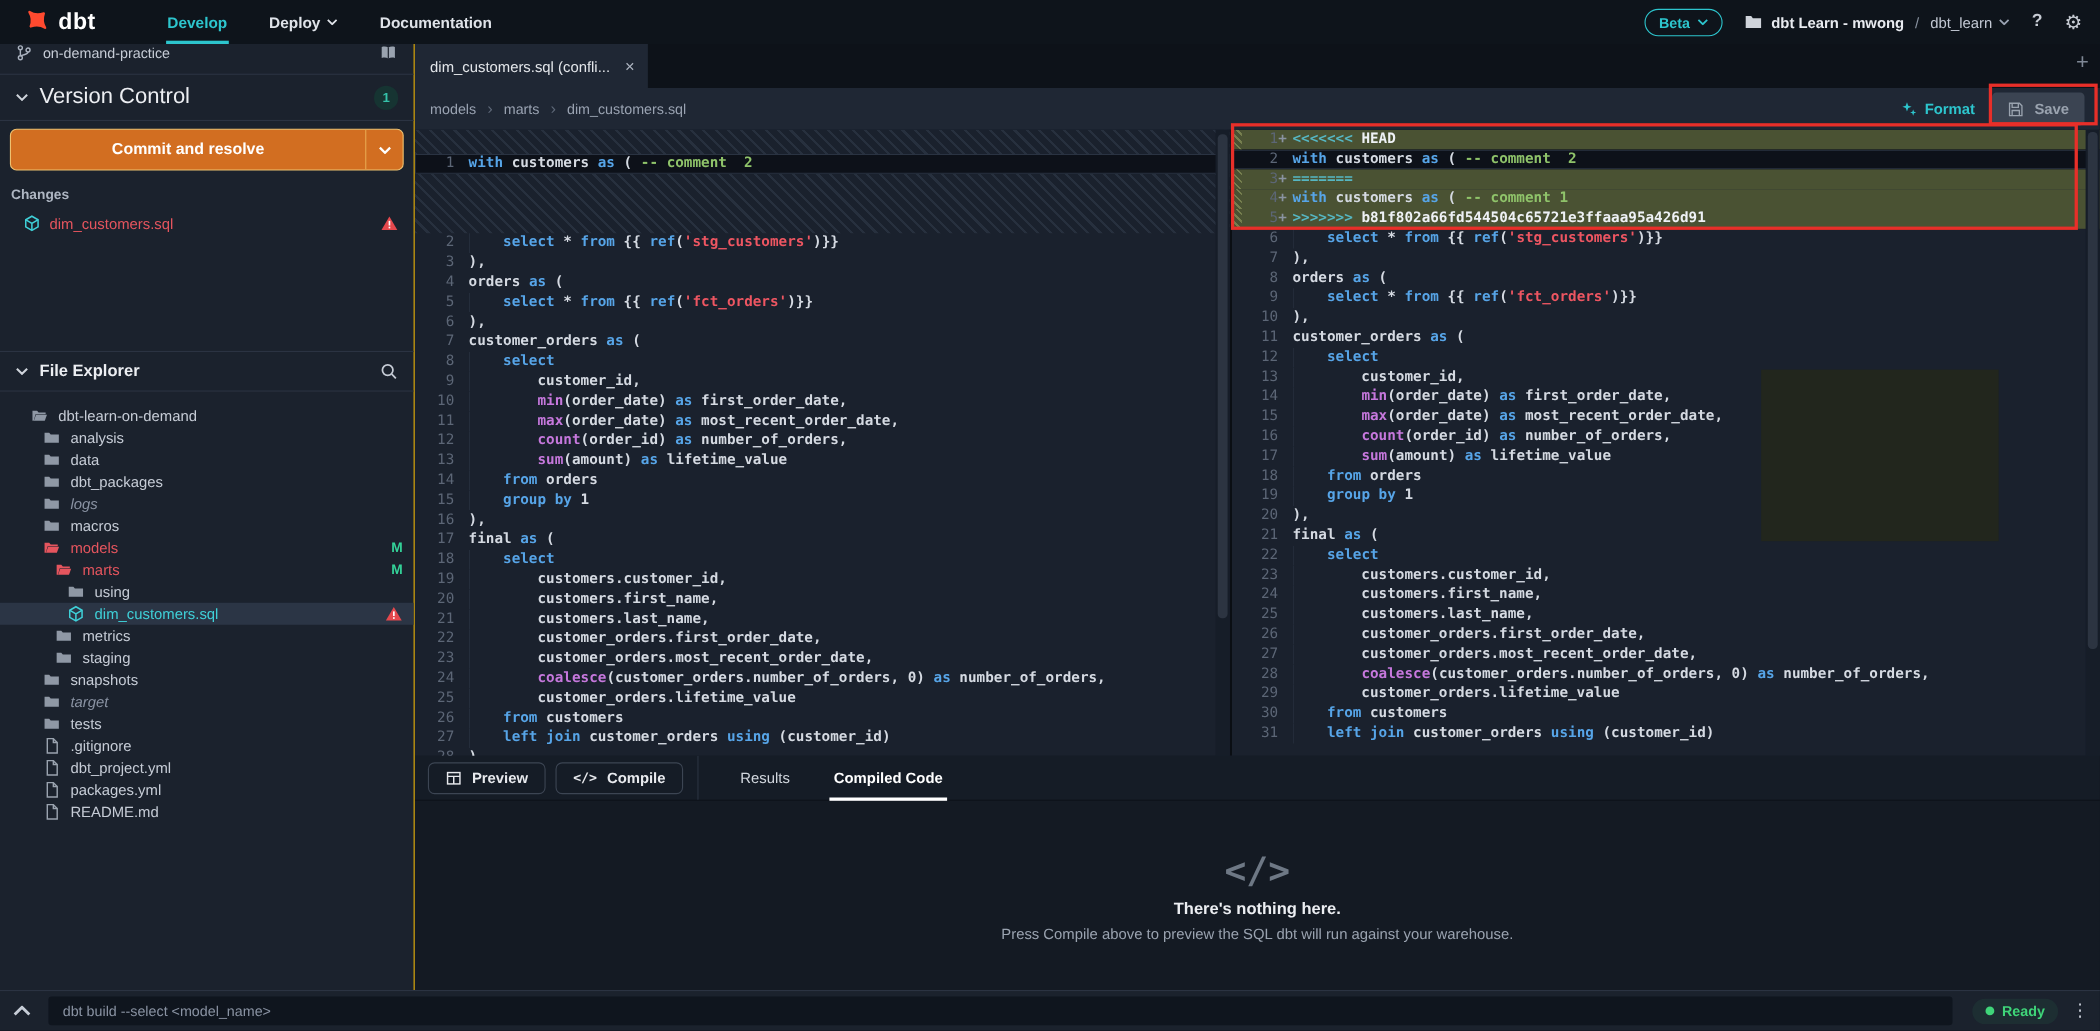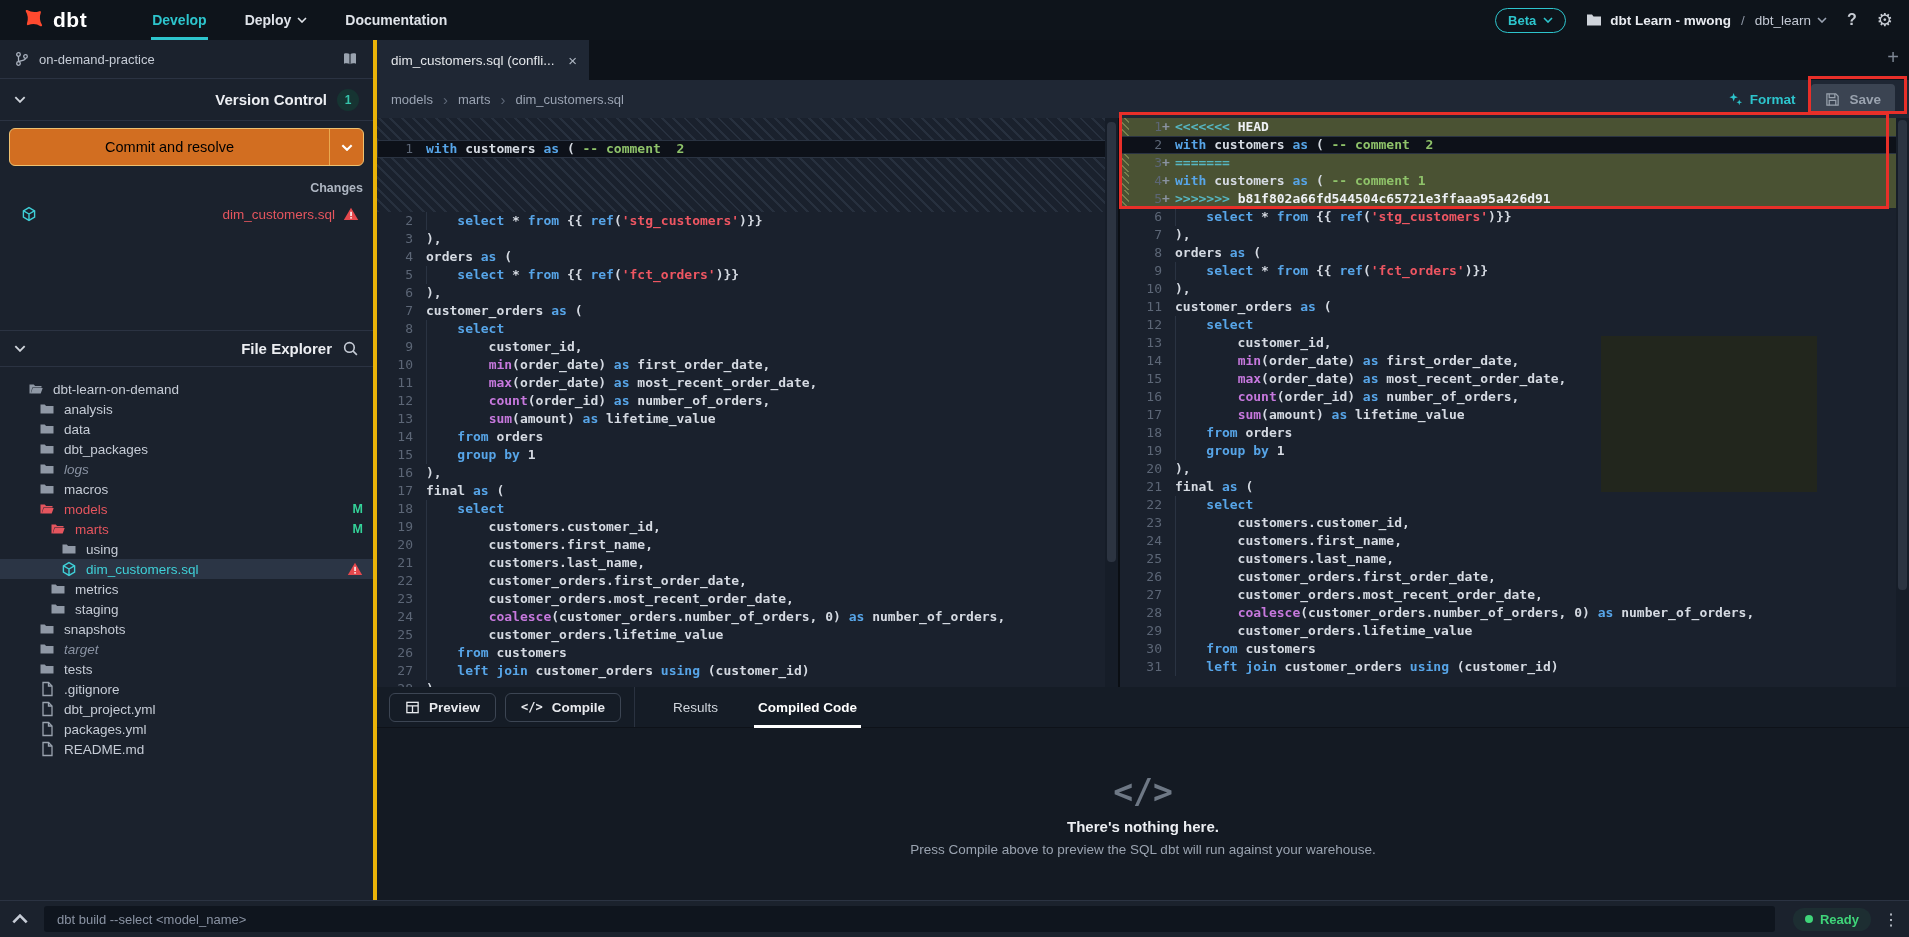--- a/index.html
+++ b/index.html
@@ -24,35 +24,35 @@
     font-weight:bold; font-size:13px; padding:4px 12px; border-radius:15px; cursor:pointer; }
   .beta .chev { color:#2dc5cd; }
   .acct { display:flex; align-items:center; gap:8px; color:#e8ebf0; font-size:13.5px; cursor:pointer; }
   .acct b { font-weight:bold; }
   .acct .sep { color:#8a93a1; margin:0 2px; }
   .acct .proj { color:#c3c9d4; display:flex; align-items:center; gap:6px; }
   .icon-btn { color:#c7ccd4; font-size:16px; font-weight:bold; cursor:pointer; line-height:1; }
   .gear { font-size:18px; font-weight:normal; }
 
   
-  .sidebar { position:absolute; left:0; top:40px; width:377px; bottom:37px; background:#1b222d;
-    border-right:4px solid #eab308; z-index:4;text-align:right; }
+  .sidebar { position:absolute; left:0; top:29px; width:377px; bottom:37px; background:#1b222d;
+    border-right:1px solid #eab308; z-index:4; }
   .branch-row { height:39px; display:flex; align-items:center; padding:0 14px; gap:9px;
     border-bottom:1px solid #2b3342; color:#c6ccd6; font-size:13px; cursor:pointer; }
   .branch-row .spacer { flex:1; }
   .vc-header { height:42px; display:flex; align-items:center; padding:0 14px; gap:10px;
     border-bottom:1px solid #2b3342; cursor:pointer; }
-  .vc-title { color:#eceef2; font-size:15px; font-weight:bold; flex:1; }
+  .vc-title { color:#eceef2; font-size:20px; font-weight:normal; flex:1; }
   .count-badge { width:22px; height:22px; border-radius:50%; background:#163432; color:#35c3aa;
     font-size:12px; font-weight:bold; display:flex; align-items:center; justify-content:center; }
   .commit-wrap { padding:7px 9px 0 9px; }
   .commit-btn { height:38px; background:#d26e21; border:1px solid #eec170; border-radius:6px;
     display:flex; align-items:stretch; overflow:hidden; cursor:pointer; }
   .commit-main { flex:1; display:flex; align-items:center; justify-content:center;
-    color:#000000; font-size:14.5px; font-weight:normal; }
+    color:#ffffff; font-size:14.5px; font-weight:bold; }
   .commit-caret { width:34px; display:flex; align-items:center; justify-content:center;
     border-left:1px solid #e9a94f; color:#fff; }
   .changes-label { margin:15px 10px 0 10px; color:#aeb6c2; font-size:12.5px; font-weight:bold; }
   .changes-row { margin-top:7px; height:24px; display:flex; align-items:center; gap:8px;
     padding:0 14px 0 21px; cursor:pointer; }
   .changes-file { color:#e5555e; font-size:13.5px; flex:1; }
 
   .fe { position:absolute; left:0; right:0; top:290px; bottom:0; border-top:1px solid #2b3342; }
   .fe-header { height:36px; display:flex; align-items:center; gap:10px; padding:0 14px;
     border-bottom:1px solid #2b3342; cursor:pointer; }

